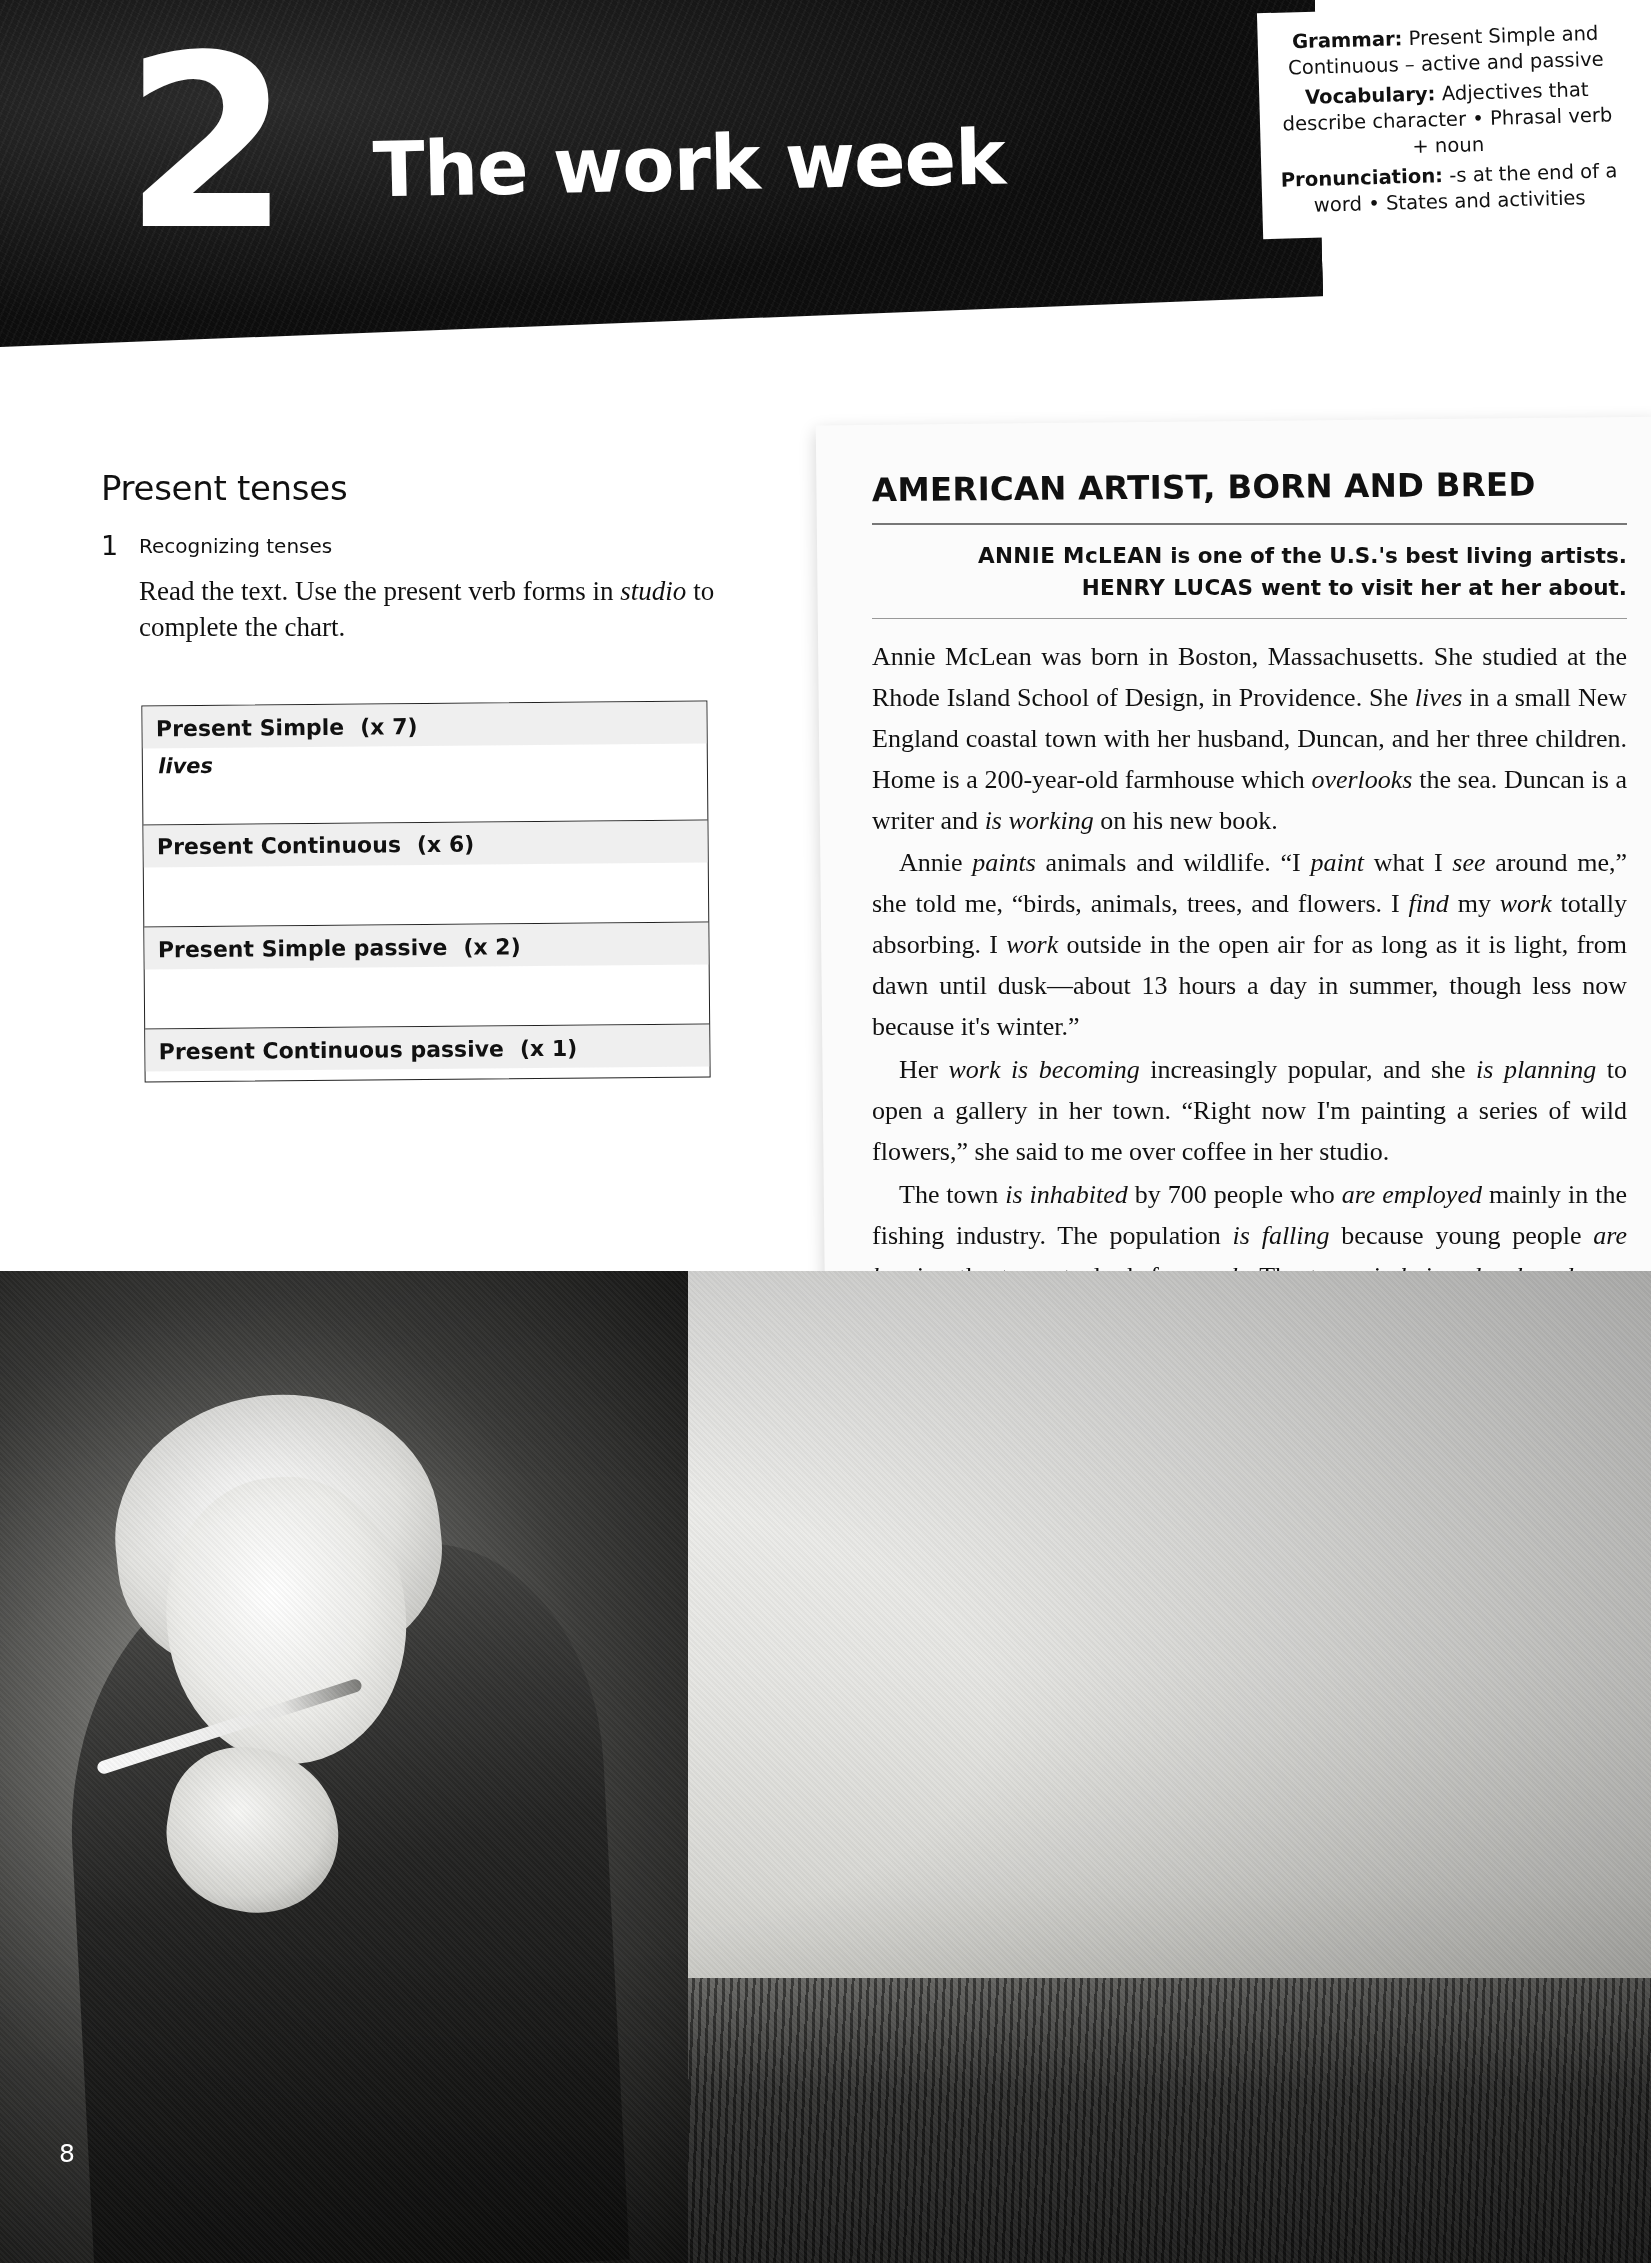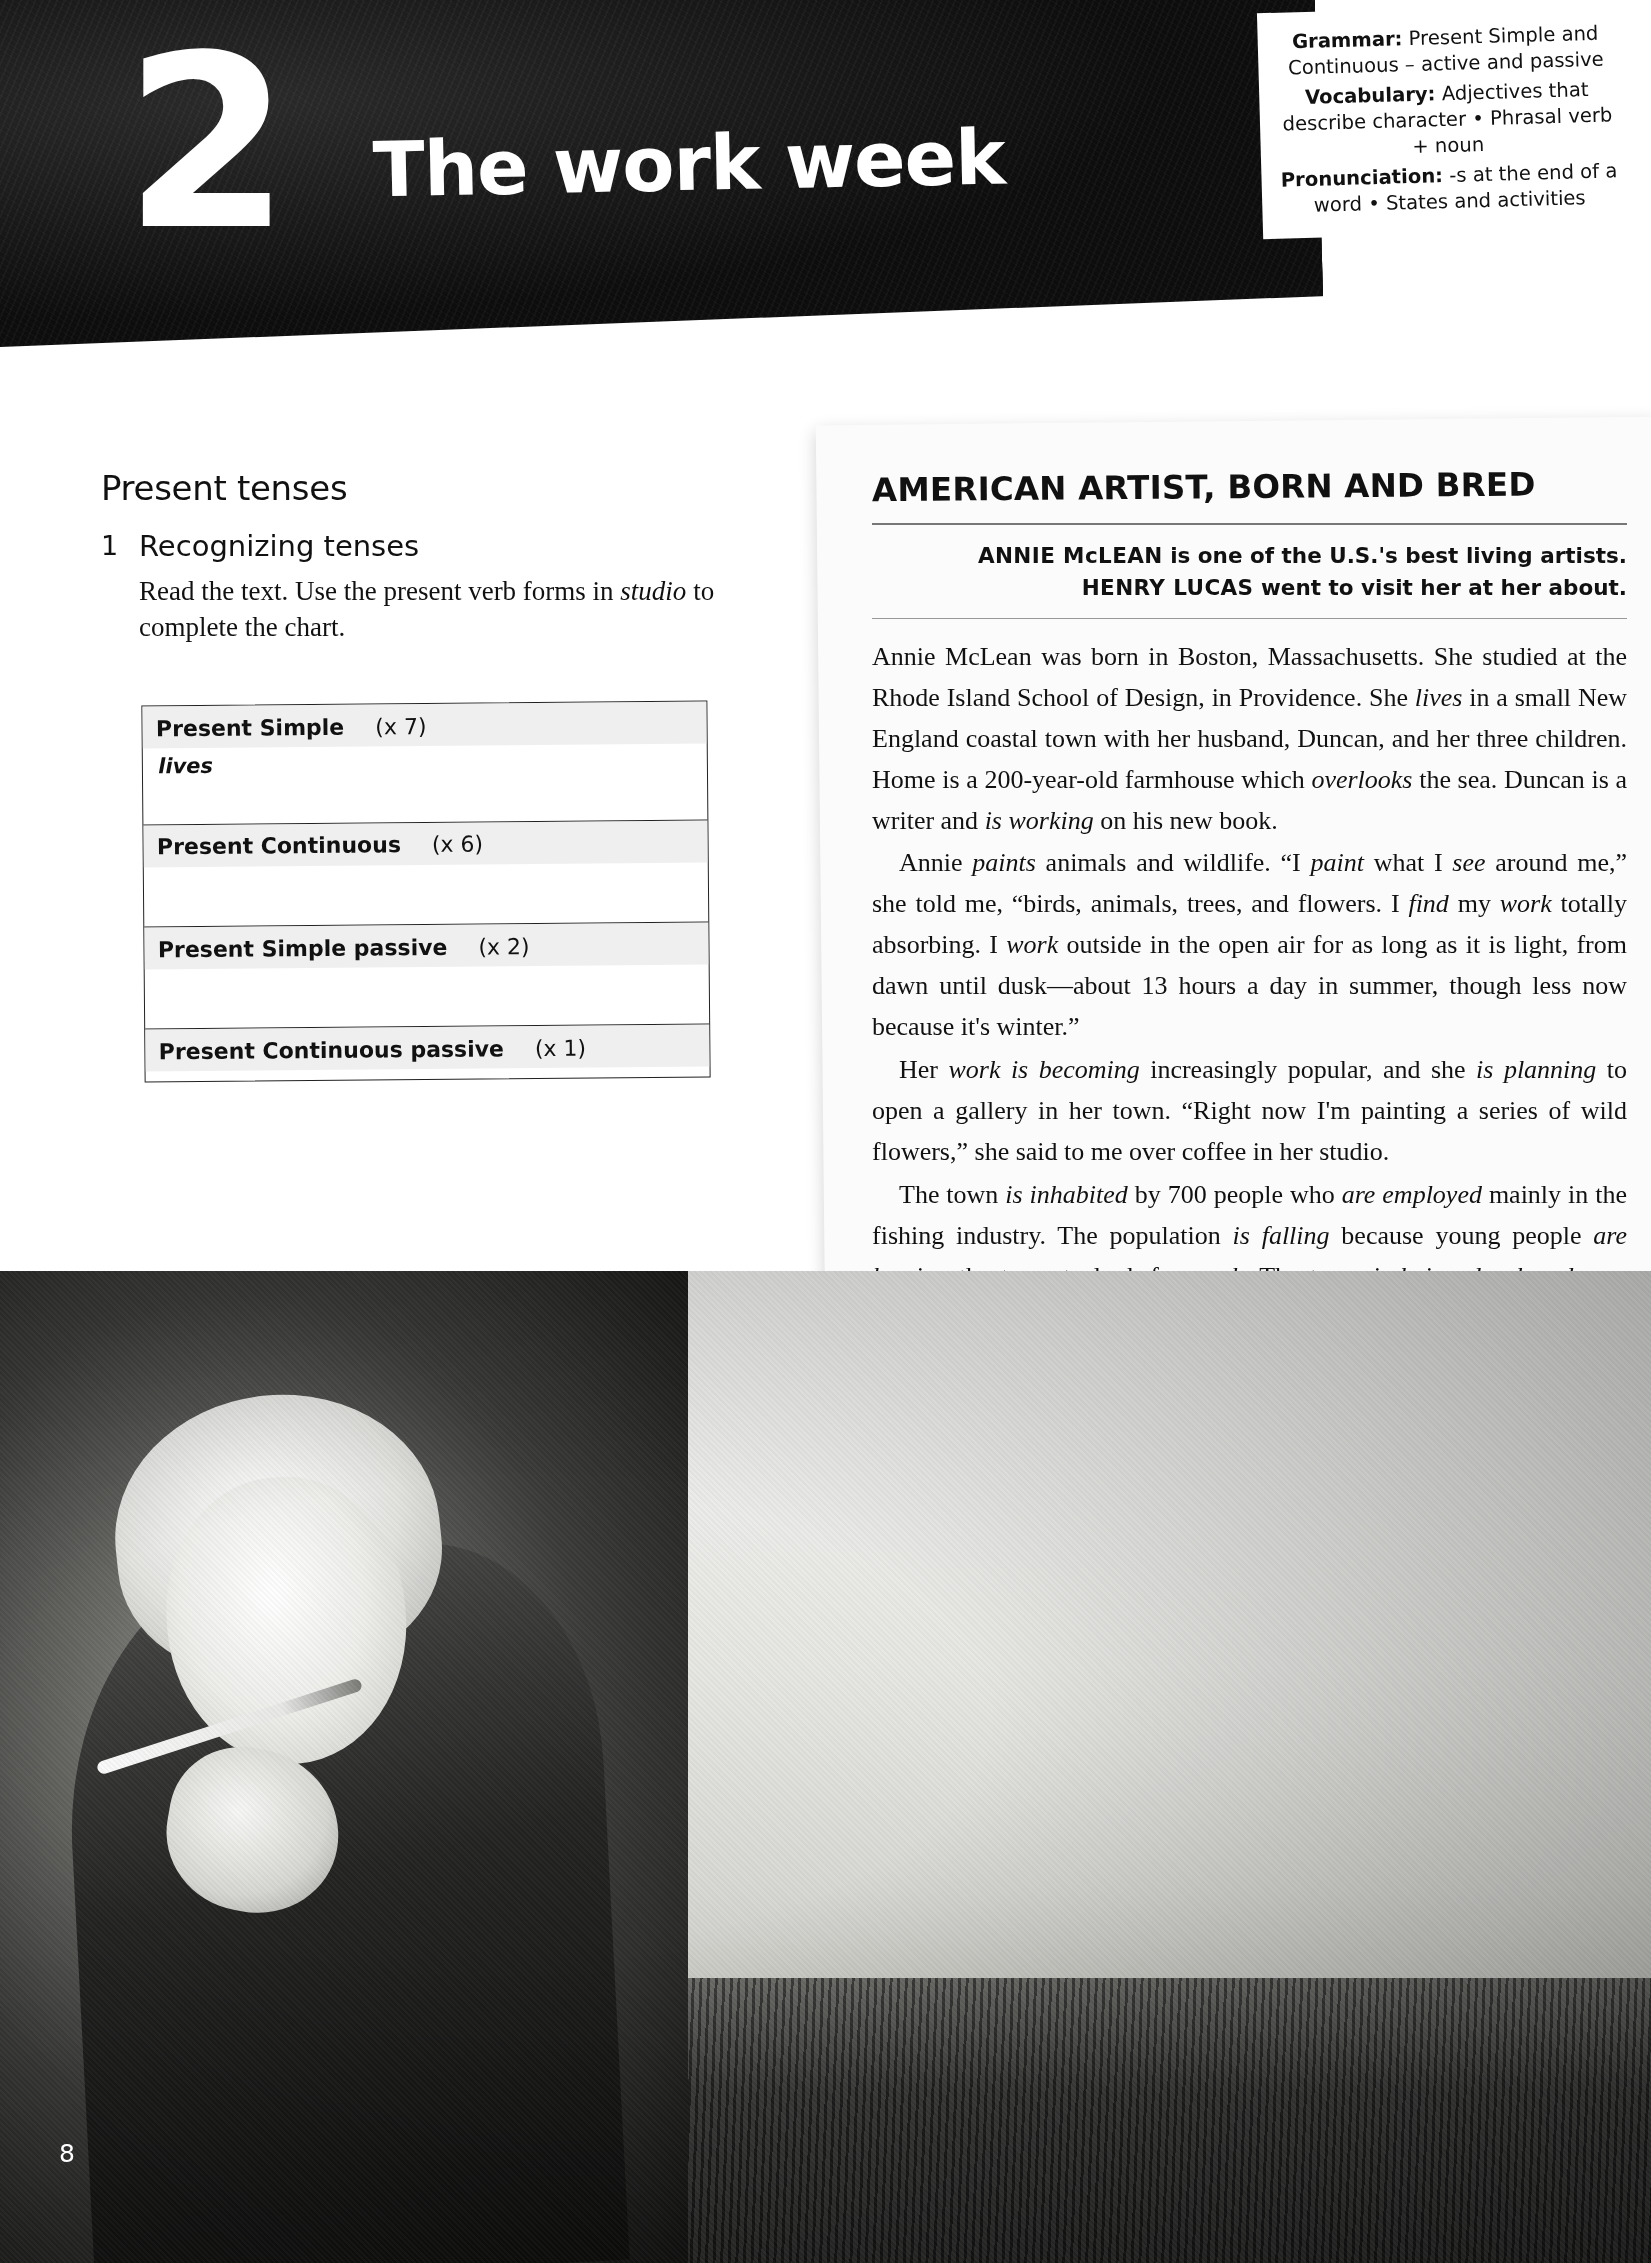--- a/index.html
+++ b/index.html
@@ -120,21 +120,21 @@
   }
   .ex-num {
     font-family: "DejaVu Sans", sans-serif;
     font-size: 27px;
     width: 38px;
     flex: 0 0 38px;
     line-height: 34px;
   }
   .ex-head {
     font-family: "DejaVu Sans", sans-serif;
-    font-size: 29px;
+    font-size: 20px;
     line-height: 34px;
   }
   #ex-instruction {
     margin-left: 38px;
     margin-top: 9.6px;
     font-family: "Liberation Serif", serif;
     font-size: 27px;
     line-height: 36px;
     width: 597px;
   }
@@ -156,22 +156,22 @@
   }
   .chart-row:last-child { border-bottom: none; }
   .chart-label {
     font-family: "DejaVu Sans", sans-serif;
     font-weight: 700;
     font-size: 22px;
     padding: 9.6px 13.4px 7.6px 13.4px;
     background: rgba(225,225,225,0.55);
   }
   .chart-label .count {
-    font-weight: 400;
-    margin-left: 31px;
+    font-weight: 700;
+    margin-left: 16px;
   }
   .chart-answer {
     font-family: "DejaVu Sans", sans-serif;
     font-weight: 700;
     font-style: italic;
     font-size: 21px;
     padding: 5.7px 13.4px 0 15.3px;
   }
   .chart-body { height: 59px; }
   .chart-body.short { height: 46px; }

